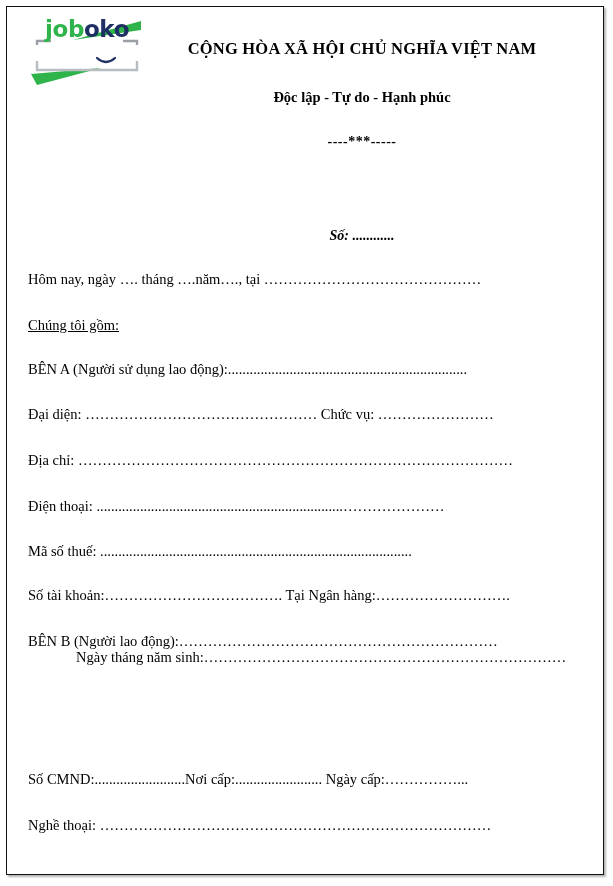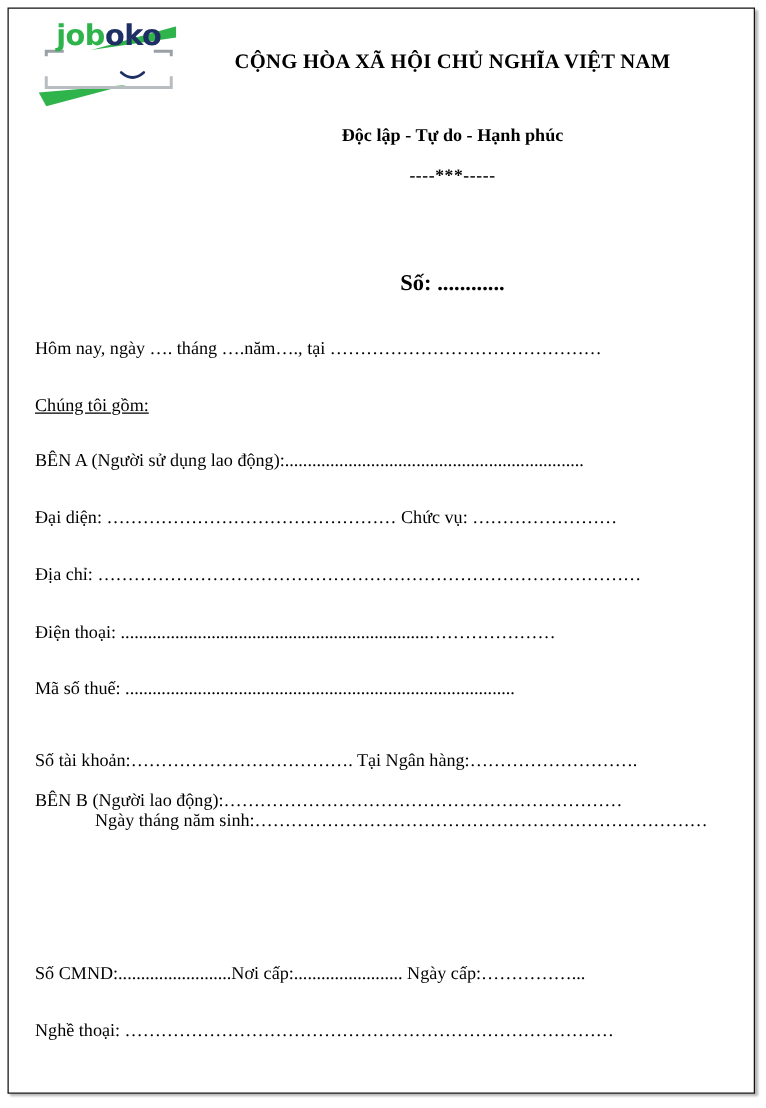--- a/index.html
+++ b/index.html
@@ -88,35 +88,35 @@
     font-weight: bold;
   }
   .hdr-nation {
     top: 32px;
     font-size: 16.5px;
     letter-spacing: 0.2px;
   }
   .hdr-motto {
     top: 82px;
     font-size: 14.5px;
-    margin-top: 12px;
   }
   .hdr-stars {
     top: 127px;
     font-size: 14px;
     letter-spacing: 0.5px;
   }
   .hdr-title {
     top: 169px;
     font-size: 16.5px;
     letter-spacing: 0.3px;
   }
   .hdr-so {
-    top: 209px;
-    font-size: 18px;
+    top: 221px;
+    font-size: 14px;
+    font-style: italic;
   }
 
   
   .line {
     position: absolute;
     left: 21px;
     font-size: 14.5px;
     line-height: 20px;
     white-space: nowrap;
   }
@@ -152,21 +152,21 @@
     <div class="hdr hdr-so">Số: ............</div>
 
     <div class="line" style="top:262px;">Hôm nay, ngày …. tháng ….năm…., tại ………………………………………</div>
     <div class="line" style="top:308px;text-decoration:underline;">Chúng tôi gồm:</div>
 
     <div class="line bold" style="top:352px;">BÊN A (Người sử dụng lao động):..................................................................</div>
     <div class="line" style="top:397px;">Đại diện: ………………………………………… Chức vụ: ……………………</div>
     <div class="line" style="top:443px;">Địa chỉ: ………………………………………………………………………………</div>
     <div class="line" style="top:489px;">Điện thoại: ....................................................................…………………</div>
     <div class="line" style="top:534px;">Mã số thuế: ......................................................................................</div>
-    <div class="line" style="top:578px;margin-top:14px;">Số tài khoản:………………………………. Tại Ngân hàng:……………………….</div>
+    <div class="line" style="top:578px;">Số tài khoản:………………………………. Tại Ngân hàng:……………………….</div>
 
     <div class="line bold" style="top:624px;">BÊN B (Người lao động):…………………………………………………………</div>
     <div class="line" style="top:640px;margin-left:48px;">Ngày tháng năm sinh:…………………………………………………………………</div>
     <div class="line" style="top:762px;">Số CMND:.........................Nơi cấp:........................ Ngày cấp:……………...</div>
     <div class="line" style="top:808px;">Nghề thoại: ………………………………………………………………………</div>
 
   </div>
 </div>
 
 </body></html>

